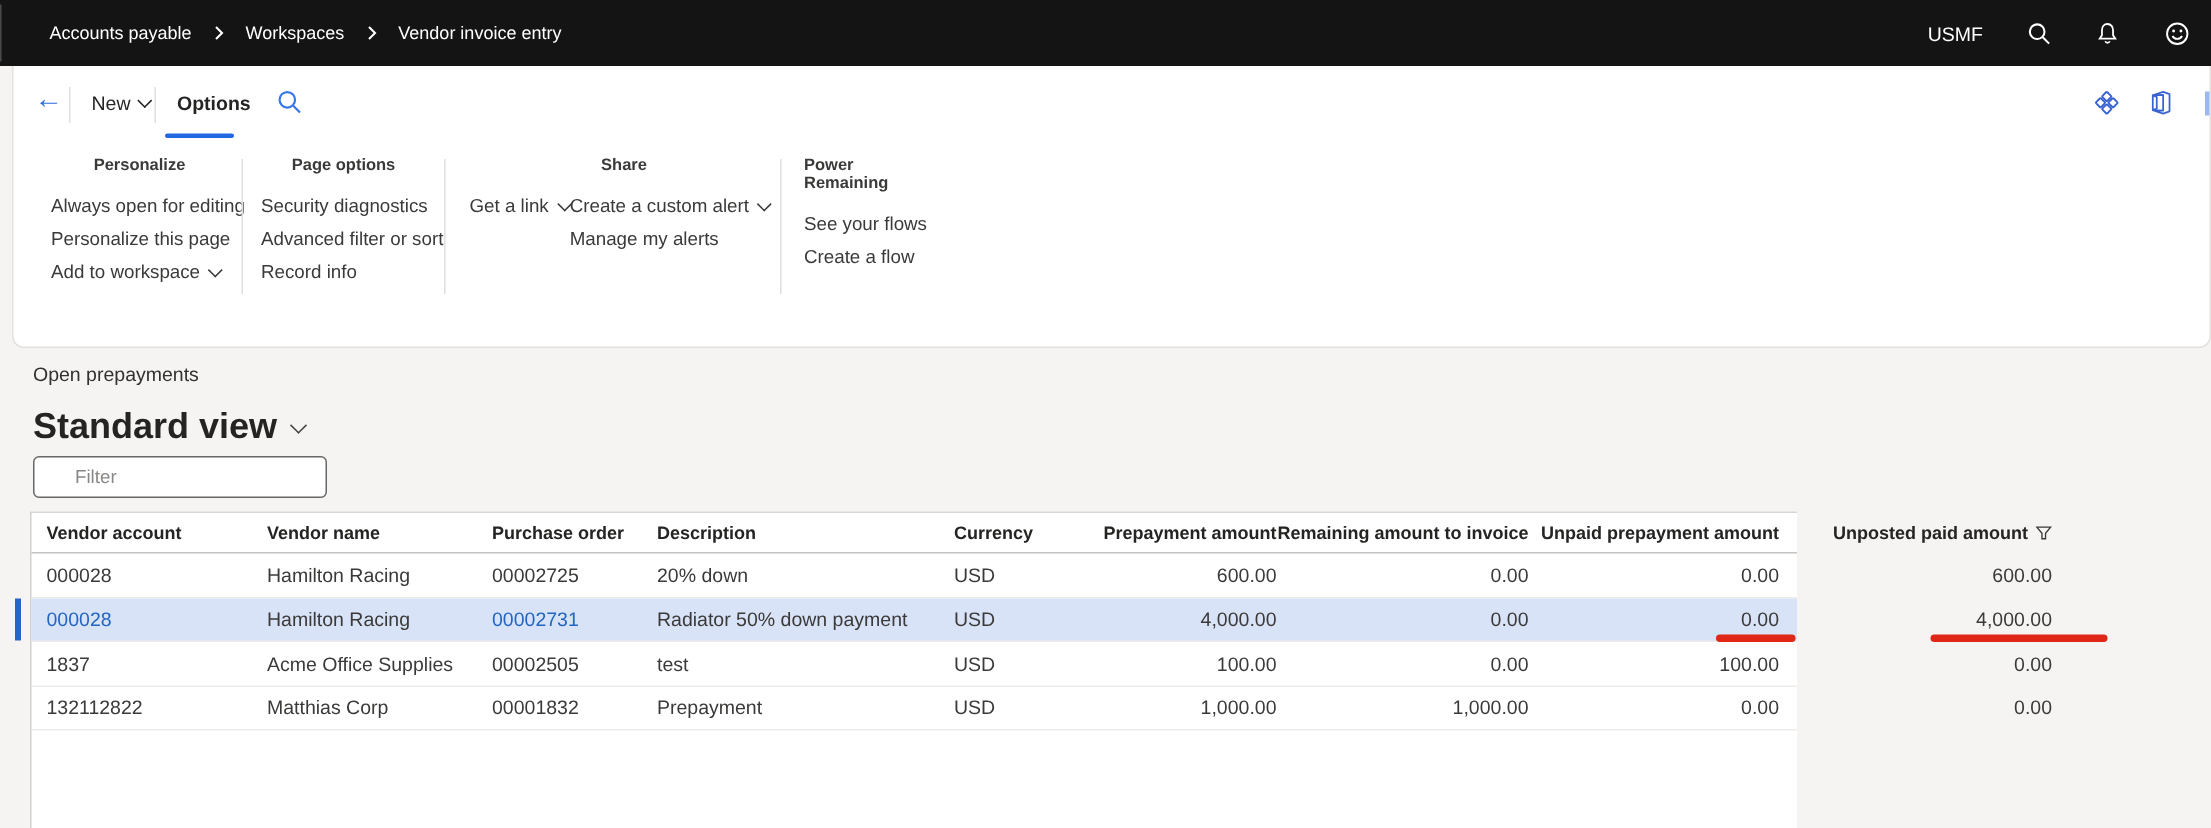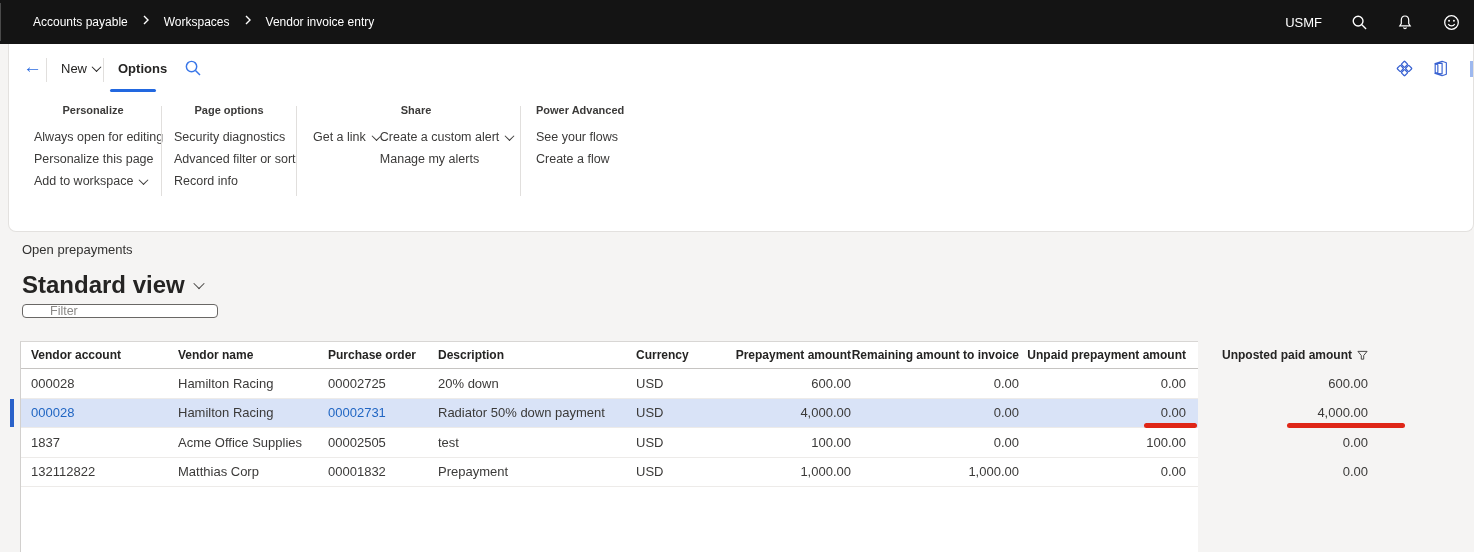--- a/index.html
+++ b/index.html
@@ -3,21 +3,21 @@
 <meta charset="utf-8">
 <style>
   * { margin:0; padding:0; box-sizing:border-box; }
   html,body { width:1474px; height:552px; overflow:hidden; }
   body { font-family:"Liberation Sans","DejaVu Sans",sans-serif; background:#f5f4f3; position:relative; color:#323130; }
 
   
   .topbar { position:absolute; left:0; top:0; width:1474px; height:44px; background:#141414; display:flex; align-items:center; }
   .app-title { color:#ffffff; font-size:15px; font-weight:700; padding:0 24px 0 20px; letter-spacing:.2px; }
   .topbar-divider { width:1px; height:38px; background:#4a4a4a; }
-  .breadcrumb { display:flex; margin-left:32px; gap:13px; }
+  .breadcrumb { display:flex; align-items:center; margin-left:32px; gap:13px; }
   .crumb { color:#ffffff; font-size:12px; cursor:pointer; }
   .crumb-chev { width:10px; height:10px; display:inline-block; }
   .topbar-right { margin-left:auto; display:flex; align-items:center; gap:28px; padding-right:14px; }
   .company { color:#ffffff; font-size:13px; cursor:pointer; }
   .tb-icon { width:18px; height:18px; cursor:pointer; display:flex; align-items:center; justify-content:center; }
 
   
   .card { position:absolute; left:8px; top:44px; width:1466px; height:188px; background:#ffffff;
           border:1px solid #e3e1df; border-top:none; border-radius:0 0 8px 8px; }
   .actionbar { position:absolute; left:0; top:0; width:100%; height:52px; }
@@ -36,21 +36,21 @@
   .menu-group { position:absolute; top:60px; }
   .menu-title { font-size:11px; font-weight:700; color:#3b3a39; text-align:center; margin-bottom:14px; }
   .menu-item { font-size:12.5px; color:#3b3a39; margin-bottom:8px; cursor:pointer; display:flex; align-items:center; gap:7px; white-space:nowrap; }
   .menu-divider { position:absolute; top:62px; width:1px; height:90px; background:#e1dfdd; }
   .share-cols { display:flex; }
 
   
   .section-label { position:absolute; left:22px; top:242px; font-size:13px; color:#323130; }
   .view-title { position:absolute; left:22px; top:271px; font-size:24px; font-weight:700; color:#252423; display:flex; align-items:center; gap:10px; cursor:pointer; }
   .view-title .chev { width:8px; height:8px; border-width:1.5px; color:#484644; }
-  .filter-box { position:absolute; left:22px; top:304px; width:196px; height:14px; border:1px solid #696765; border-radius:4px;
+  .filter-box { position:absolute; left:22px; top:304px; width:196px; height:28px; border:1px solid #696765; border-radius:4px;
                 background:#fff; display:flex; align-items:center; padding:0 21px; gap:6px; }
   .filter-box input { border:none; outline:none; font-size:12.5px; width:150px; font-family:inherit; color:#323130; background:transparent; }
   .filter-box input::placeholder { color:#8a8886; }
 
   
   .grid { position:absolute; left:20px; top:341px; width:1178px; bottom:0; background:#ffffff;
           border-left:1px solid #d2d0ce; border-top:1px solid #d8d6d4; }
   .grid-row { display:grid; grid-template-columns:147px 150px 110px 198px 105px 110px 168px 167px 182px 1fr;
               padding-left:10px; align-items:center; }
   .grid-head { height:27px; border-bottom:1px solid #c6c4c2; }
@@ -200,21 +200,21 @@
           </div>
         <div class="menu-item">
             <span>Manage my alerts</span>
           </div>
       </div>
     </div>
   </div>
   <div class="menu-divider" style="left:511px;"></div>
 
   <div class="menu-group" style="left:527px; width:90px;">
-    <div class="menu-title" style="text-align:left;">Power Advanced</div>
+    <div class="menu-title" style="text-align:left;">Power Remaining</div>
     <div class="menu-item">
         <span>See your flows</span>
       </div>
     <div class="menu-item">
         <span>Create a flow</span>
       </div>
   </div>
 </div>
 
 <div class="section-label">Open prepayments</div>

